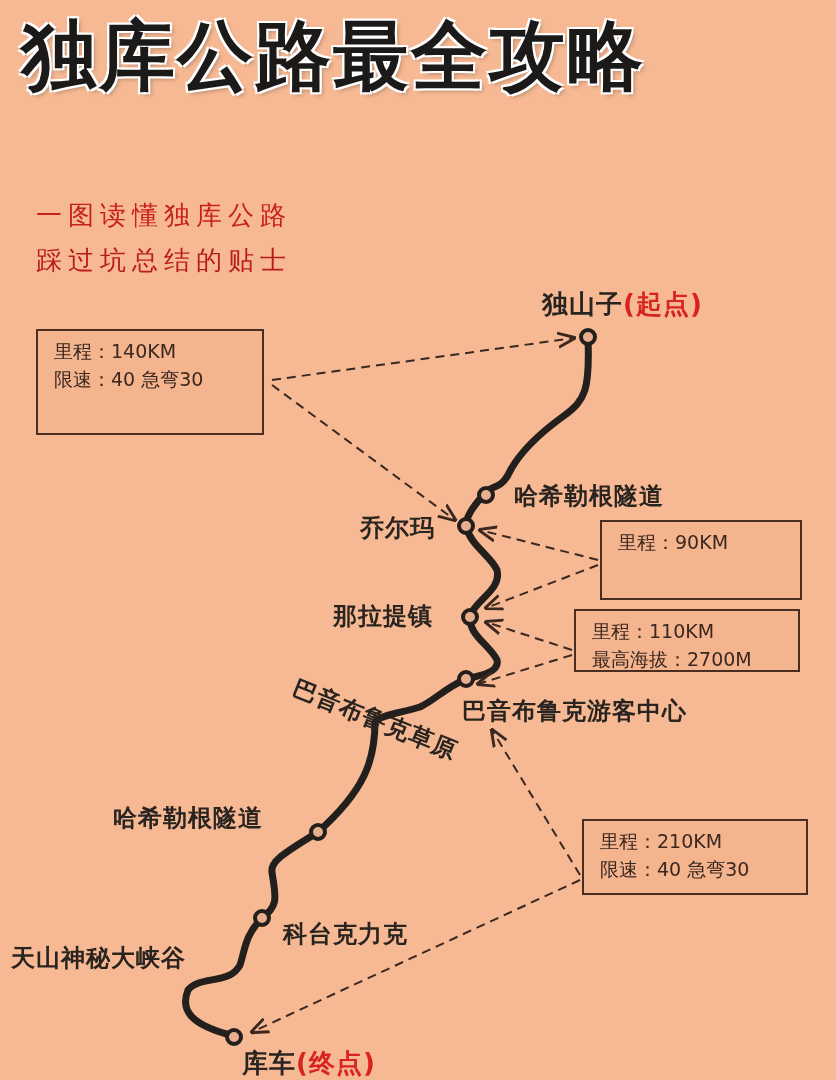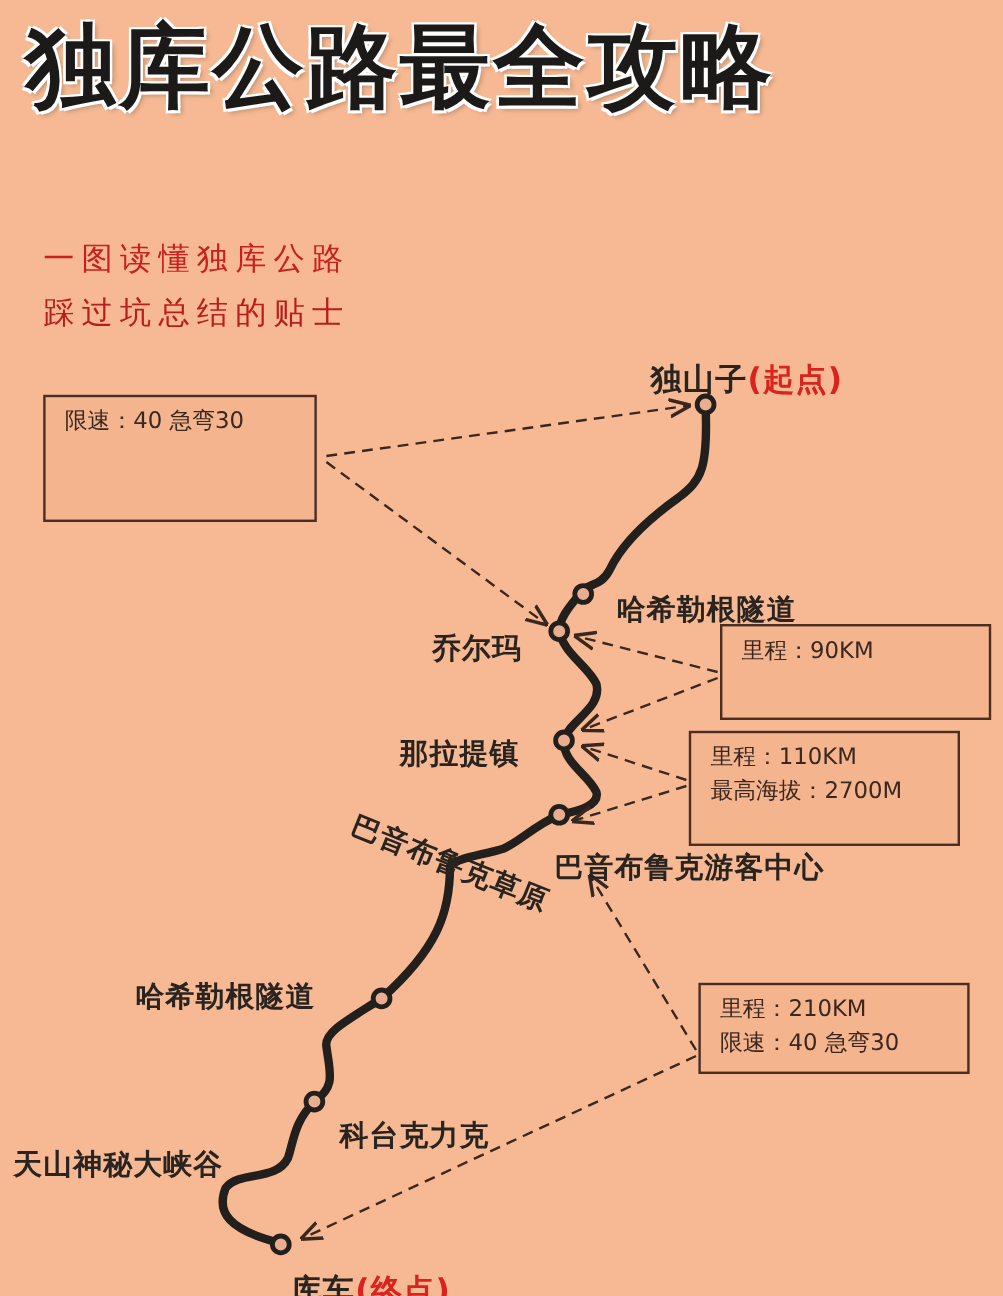--- a/index.html
+++ b/index.html
@@ -23,21 +23,21 @@
       position: absolute; left: 36px; top: 198px;
       font-size: 26px; color: #c8201e; letter-spacing: 6px;
     }
     .sub2 {
       position: absolute; left: 36px; top: 243px;
       font-size: 26px; color: #b91c1c; letter-spacing: 6px;
     }
     .map-svg { position: absolute; left: 0; top: 0; }
     .place {
       position: absolute; font-size: 24px; font-weight: bold; color: #2a2420;
-      white-space: nowrap; letter-spacing: 1px; margin-top: 12px;
+      white-space: nowrap; letter-spacing: 1px;
     }
     .place .tag { color: #d8231f; }
     .place.big { font-size: 26px; }
     .infobox {
       position: absolute; border: 2px solid #4a2e22; background: #f4b48e;
       font-size: 19px; line-height: 28px; color: #3a2820;
       padding: 6px 0 6px 16px; box-sizing: border-box;
       white-space: nowrap;
     }
     .rot {
@@ -101,28 +101,29 @@
 <div class="place" style="left:462px; top:695px;">巴音布鲁克游客中心</div>
 <div class="rot" style="left:300px; top:672px;">巴音布鲁克草原</div>
 <div class="place" style="left:113px; top:802px;">哈希勒根隧道</div>
 <div class="place" style="left:283px; top:918px;">科台克力克</div>
 <div class="place" style="left:11px; top:942px;">天山神秘大峡谷</div>
 <div class="place big" style="left:242px; top:1046px;">
   <span>库车</span><span class="tag">(终点)</span>
 </div>
 
 <div class="infobox" style="left:36px; top:329px; width:228px; height:106px;">
+  <div>里程：140KM</div>
   <div>限速：40  急弯30</div>
 </div>
 
-<div class="infobox" style="left:600px; top:520px; width:226px; height:80px;">
+<div class="infobox" style="left:600px; top:520px; width:202px; height:80px;">
   <div>里程：90KM</div>
 </div>
 
-<div class="infobox" style="left:574px; top:609px; width:226px; height:96px;">
+<div class="infobox" style="left:574px; top:609px; width:226px; height:63px;">
   <div>里程：110KM</div>
   <div>最高海拔：2700M</div>
 </div>
 
 <div class="infobox" style="left:582px; top:819px; width:226px; height:76px;">
   <div>里程：210KM</div>
   <div>限速：40  急弯30</div>
 </div>
 
 </body></html>

